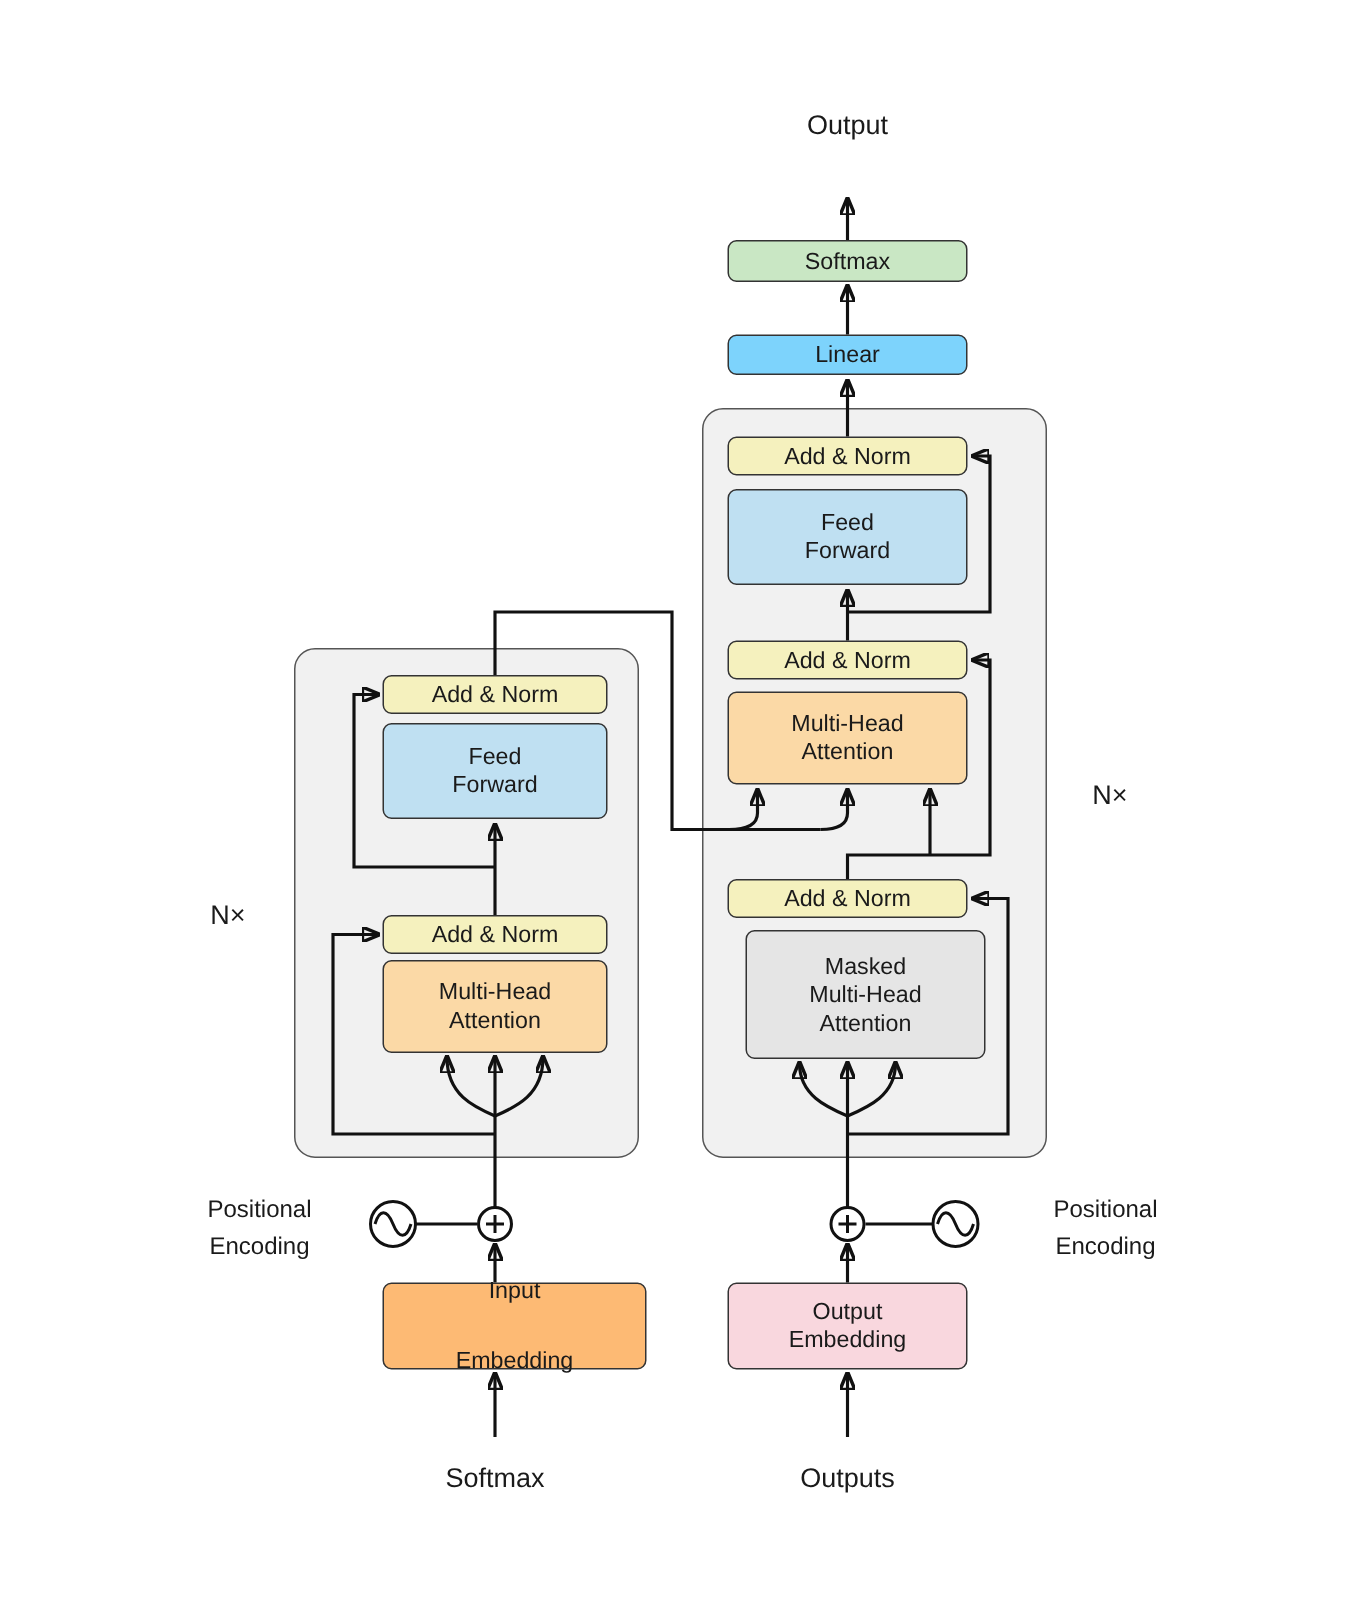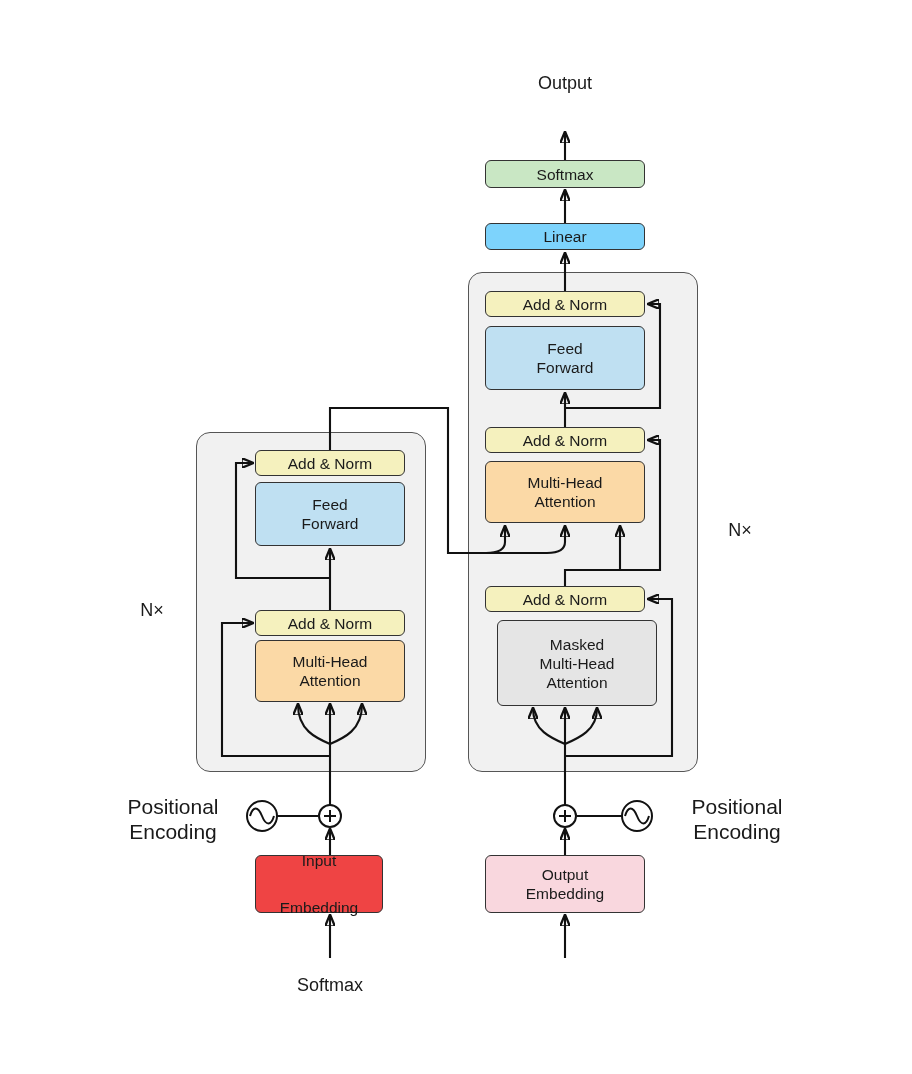--- a/index.html
+++ b/index.html
@@ -13,21 +13,21 @@
   .box{
     position:absolute;border:1.6px solid #333;border-radius:6px;
     display:flex;flex-direction:column;align-items:center;justify-content:center;
     font-size:15.5px;line-height:19px;text-align:center;background:#fff;
     box-sizing:border-box;
   }
   .box span{display:block;}
   .lbl{
     position:absolute;text-align:center;font-size:18px;line-height:26px;color:#1a1a1a;
   }
-  .lbl.small{font-size:21px;line-height:25px;}
+  .lbl.small{font-size:16px;line-height:25px;}
   svg.wires{position:absolute;left:0;top:0;pointer-events:none;}
   svg.wires path, svg.wires line{stroke:#111;stroke-width:2.1;fill:none;}
   svg.wires .sym{fill:#ffffff;stroke:#111;stroke-width:2;}
   svg.wires .wave{fill:none;stroke:#111;stroke-width:2;}
 </style>
 </head>
 <body>
 
 <div class="canvas">
 
@@ -72,21 +72,21 @@
     <span>Forward</span>
   </div>
   <div class="box" style="left: 255px; top: 610px; width: 150px; height: 26px; background-color: rgb(245, 241, 190);">
     <span>Add &amp; Norm</span>
   </div>
   <div class="box" style="left: 255px; top: 640px; width: 150px; height: 62px; background-color: rgb(251, 217, 166);">
     <span>Multi-Head</span>
     <span>Attention</span>
   </div>
 
-  <div class="box" style="left: 255px; top: 855px; width: 128px; height: 58px; background-color: #ef4444; gap: 28px;">
+  <div class="box" style="left: 255px; top: 855px; width: 176px; height: 58px; background-color: #fdba74; gap: 28px;">
     <span>Input</span>
     <span>Embedding</span>
   </div>
   <div class="box" style="left: 485px; top: 855px; width: 160px; height: 58px; background-color: rgb(249, 215, 222);">
     <span>Output</span>
     <span>Embedding</span>
   </div>
 
   <div class="lbl" style="left:465px;top:70px;width:200px">
     <span style="display:block">Output</span>
@@ -96,20 +96,21 @@
   <div class="lbl small" style="left:106px;top:794px;width:134px">
     <span style="display:block">Positional</span>
     <span style="display:block">Encoding</span>
   </div>
   <div class="lbl small" style="left:670px;top:794px;width:134px">
     <span style="display:block">Positional</span>
     <span style="display:block">Encoding</span>
   </div>
   <div class="lbl" style="left:255px;top:972px;width:150px">Softmax</div>
   <div class="lbl" style="left:465px;top:972px;width:200px">
+    <span style="display:block">Outputs</span>
   </div>
 
   <svg class="wires" width="912" height="1074" viewBox="0 0 912 1074">
     <defs>
       <marker id="ah" markerUnits="userSpaceOnUse" markerWidth="12" markerHeight="10" viewBox="0 0 11 9" refX="9.5" refY="4.5" orient="auto">
         <path d="M0,0 L11,4.5 L0,9 z" fill="#111" stroke="none"></path>
       </marker>
     </defs>
 
     <path d="M330,958 L330,916" marker-end="url(#ah)"></path>

